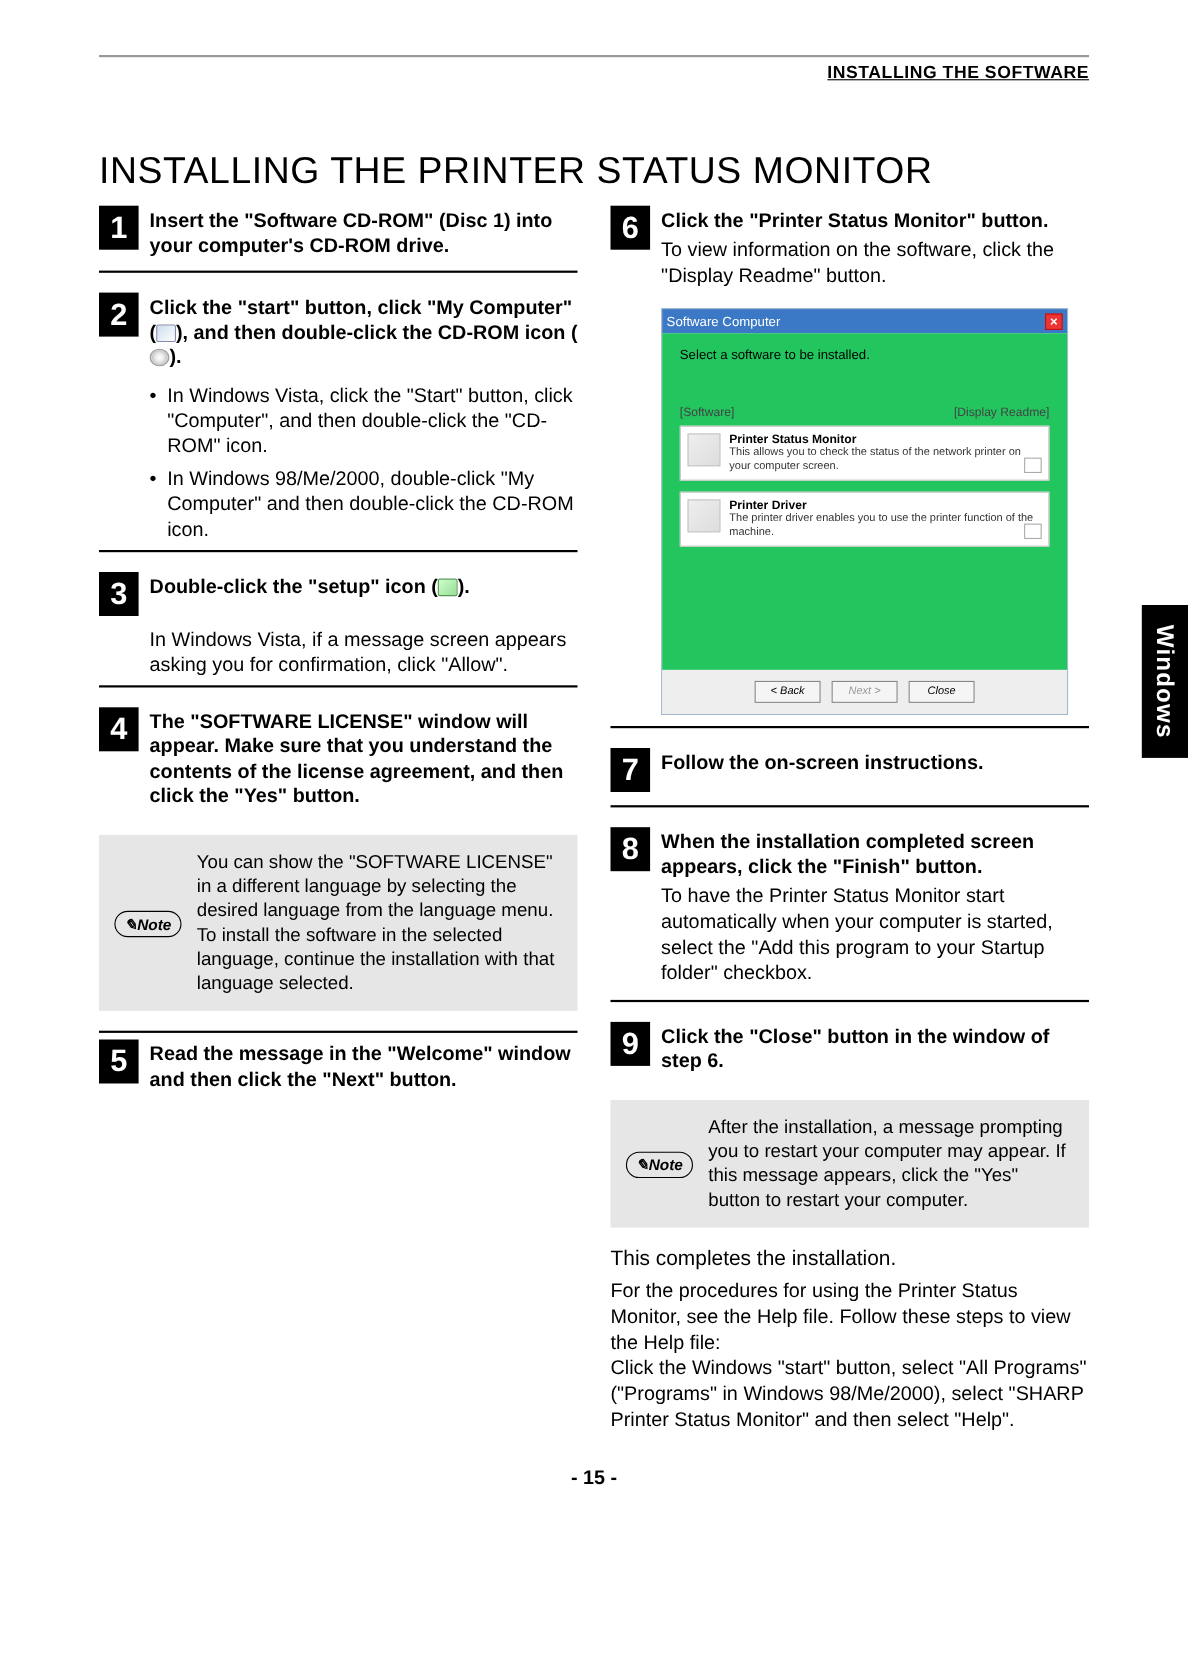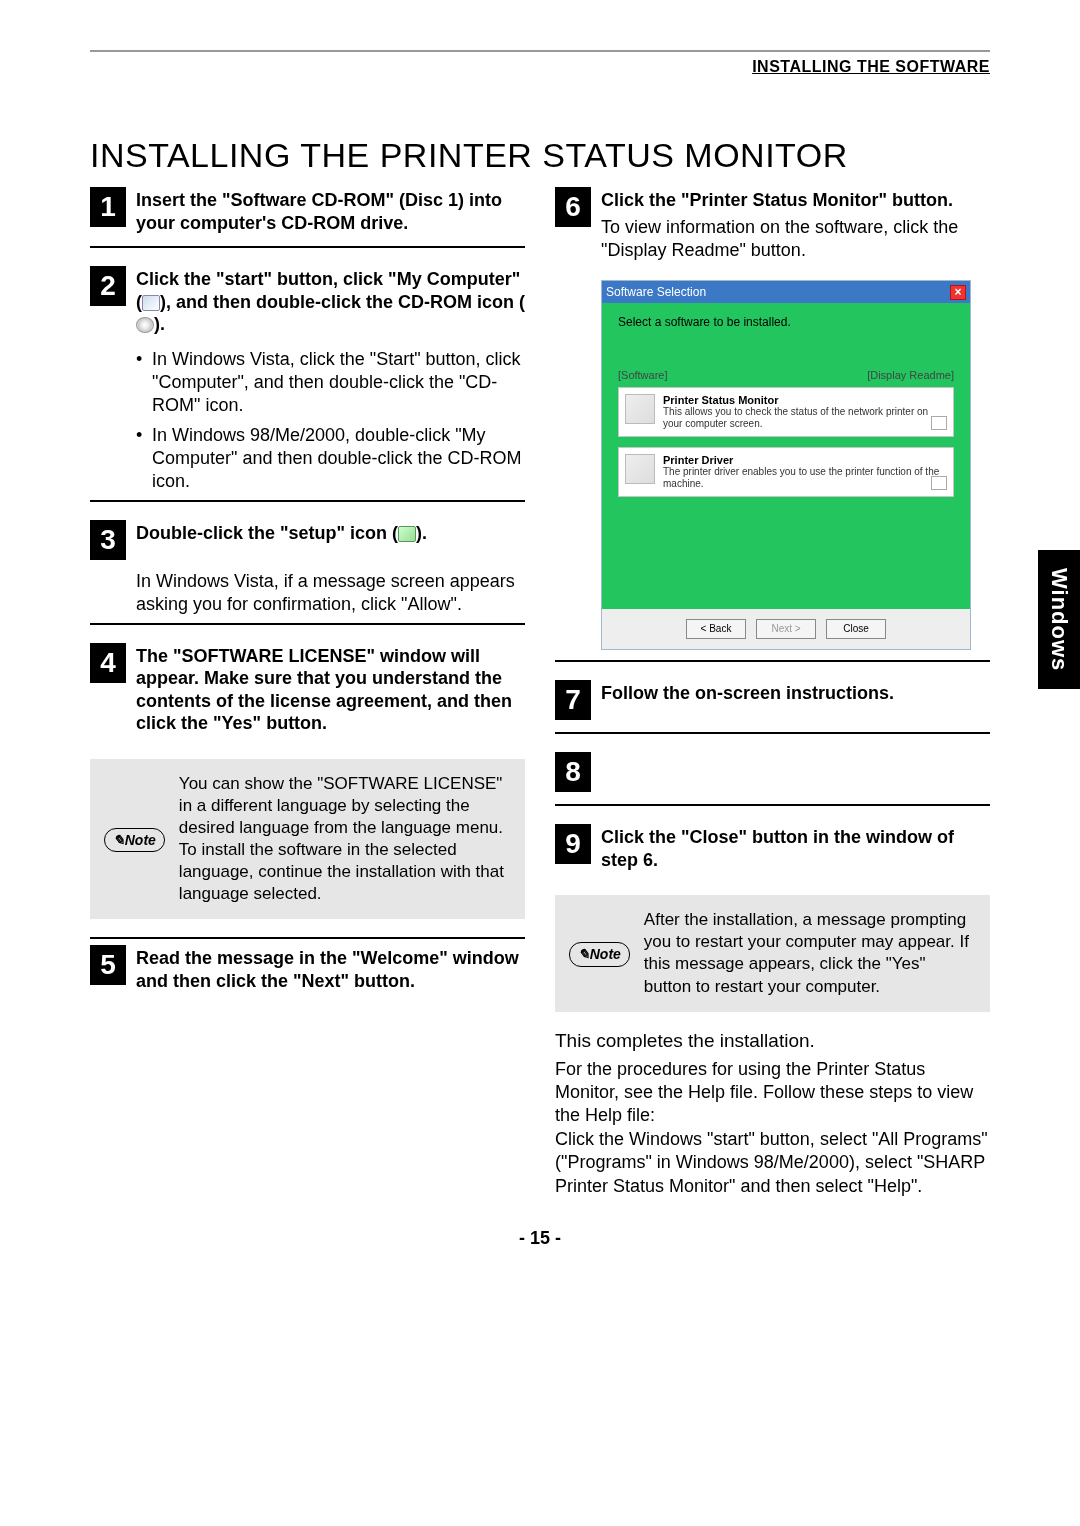--- a/index.html
+++ b/index.html
@@ -171,21 +171,21 @@
   }
   .ss-item-title { font-weight:bold; font-size:11px; }
   .ss-item-desc { font-size:10px; color:#333; line-height:1.2; }
   .ss-item-readme {
     position:absolute; right:6px; bottom:6px;
     width:16px; height:14px; border:1px solid #aaa; background:#fff;
   }
   .ss-footer { background:#eee; padding:10px; display:flex; justify-content:center; gap:10px; }
   .ss-btn {
     width:60px; height:20px; border:1px solid #888; background:#f5f5f5; font-size:10px;
-    text-align:center; line-height:18px;
+    text-align:center; line-height:18px;font-style:italic;
   }
   .ss-btn.disabled { color:#999; }
   
   .side-tab {
     position: absolute;
     right: 0;
     top: 550px;
     background: #000;
     color: #fff;
     writing-mode: vertical-rl;
@@ -286,21 +286,21 @@
         <div class="step-head">
           <div class="step-num">6</div>
           <div>
             <div class="step-title">Click the "Printer Status Monitor" button.</div>
             <div class="step-body" style="margin-left:0;">To view information on the software, click the "Display Readme" button.</div>
           </div>
         </div>
 
         <div class="screenshot">
           <div class="ss-title">
-            <span>Software Selection</span>
+            <span>Software Computer</span>
             <span class="ss-close">×</span>
           </div>
           <div class="ss-body">
             <div class="ss-select">Select a software to be installed.</div>
             <div class="ss-row-top">
               <span>[Software]</span>
               <span>[Display Readme]</span>
             </div>
             <div class="ss-item">
               <div class="ss-item-icon"></div>
@@ -333,20 +333,24 @@
         <div class="step-head">
           <div class="step-num">7</div>
           <div class="step-title">Follow the on-screen instructions.</div>
         </div>
         <hr class="rule">
       </div>
 
       <div class="step">
         <div class="step-head">
           <div class="step-num">8</div>
+          <div>
+            <div class="step-title">When the installation completed screen appears, click the "Finish" button.</div>
+            <div class="step-body" style="margin-left:0;">To have the Printer Status Monitor start automatically when your computer is started, select the "Add this program to your Startup folder" checkbox.</div>
+          </div>
         </div>
         <hr class="rule">
       </div>
 
       <div class="step">
         <div class="step-head">
           <div class="step-num">9</div>
           <div class="step-title">Click the "Close" button in the window of step 6.</div>
         </div>
       </div>

